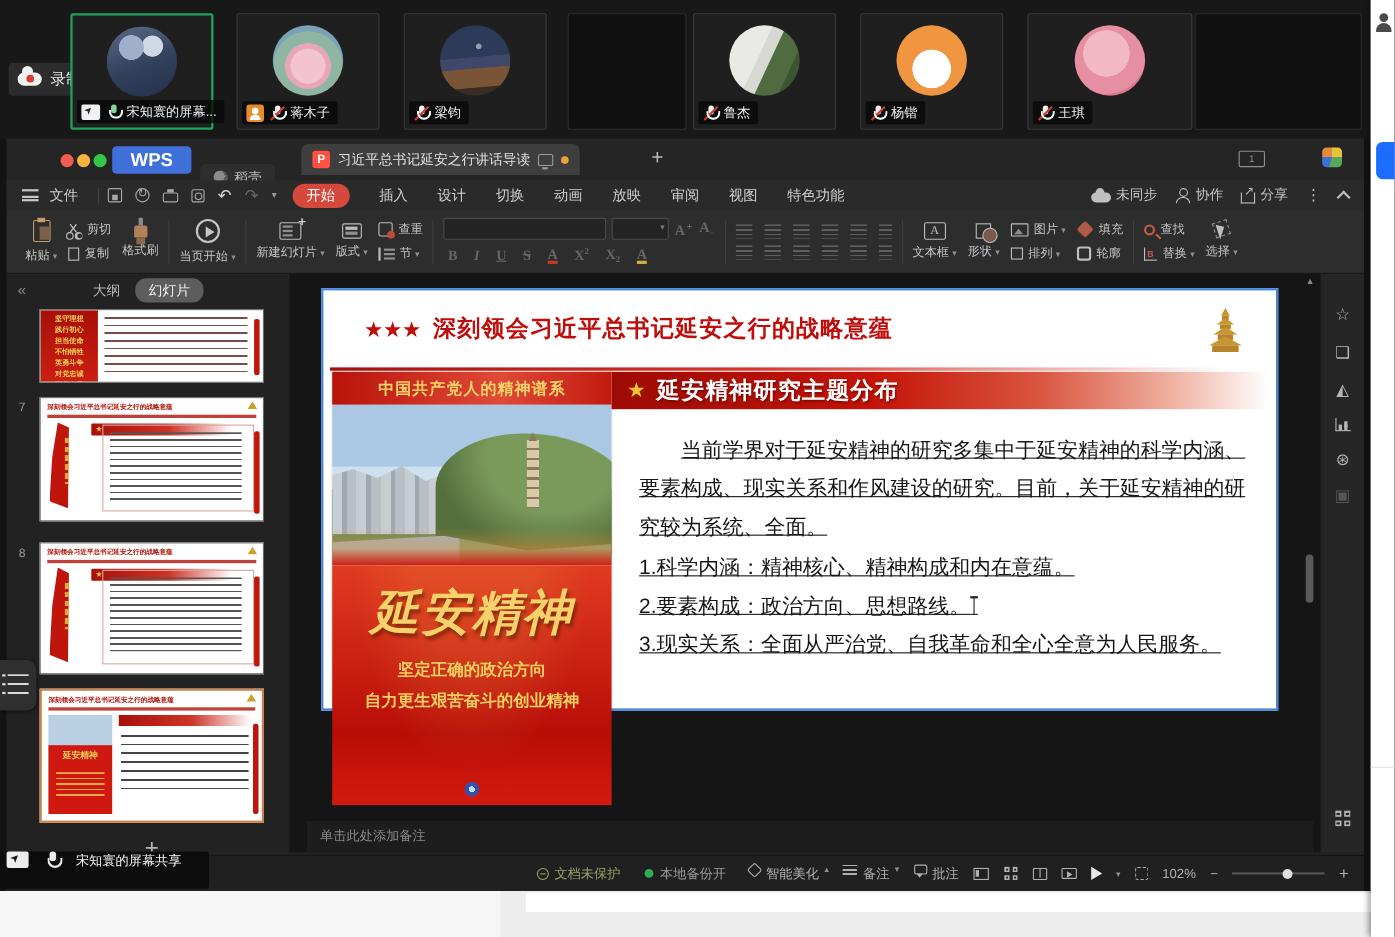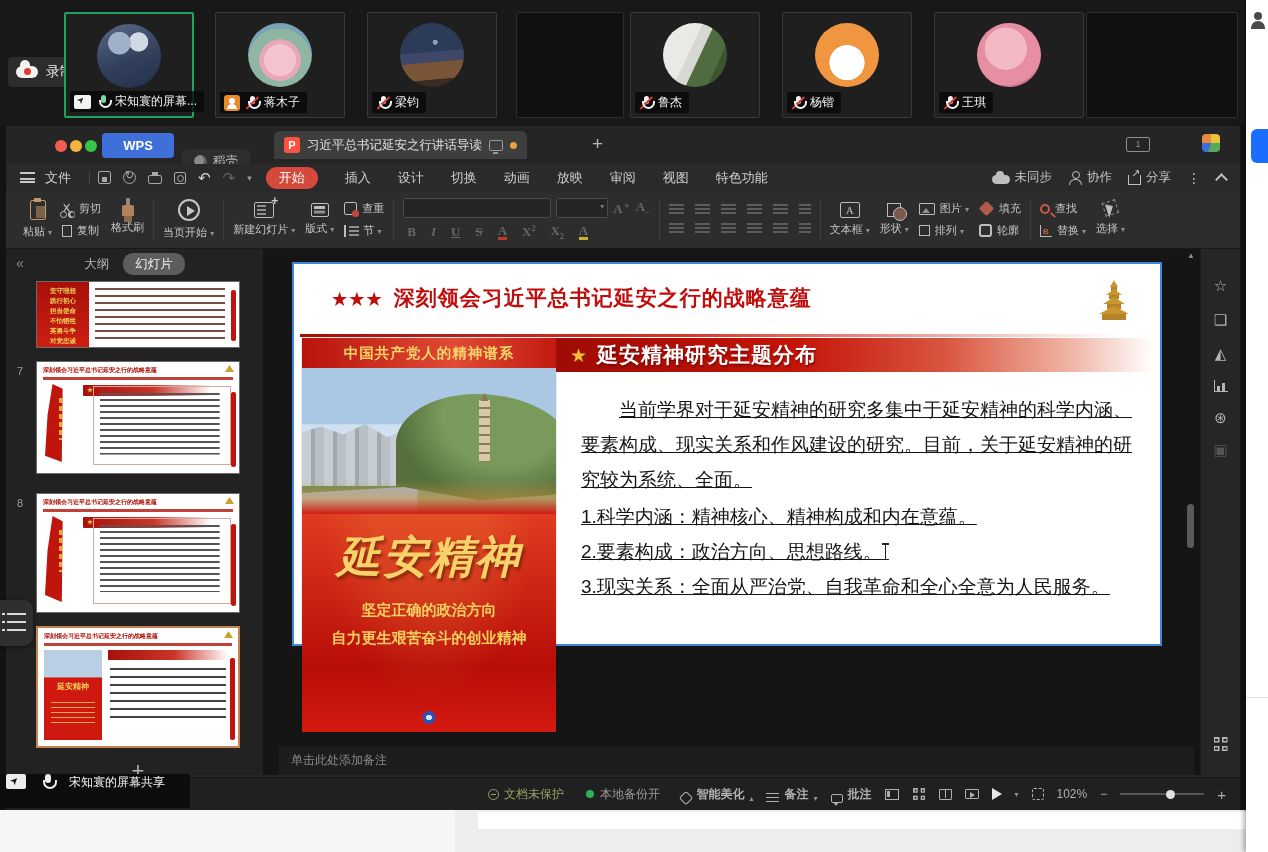--- a/index.html
+++ b/index.html
@@ -49,21 +49,21 @@
   .sliver-blue { position:absolute; left:5px; top:129px; width:17px; height:34px; background:#1a6dff; border-radius:6px 0 0 6px; }
   .sliver-div { position:absolute; left:0; top:697px; width:22px; height:1px; background:#e3e3e3; }
 
   
   #wps { position:absolute; left:6px; top:126px; width:1234px; height:684px; background:#262626; }
 
   
   #titlebar { position:relative; height:38px; background:#252525; }
   .tl { position:absolute; top:14px; width:12px; height:12px; border-radius:50%; }
   .tab-wps { position:absolute; left:96px; top:7px; width:72px; height:25px; background:#3f6fd9; border-radius:4px;
-    color:#fff; font-size:13px; font-weight:bold; display:flex; align-items:center; justify-content:center; }
+    color:#fff; font-size:17px; font-weight:bold; display:flex; align-items:center; justify-content:center; }
   .tab-home { position:absolute; left:176px; top:23px; height:25px; display:flex; align-items:center; gap:6px; padding:0 12px;
     color:#bdbdbd; font-size:12.5px; background:#2e2e2e; border-radius:5px 5px 0 0;font-family:Liberation Mono, monospace; }
   .tab-home .shell { width:13px; height:13px; border-radius:50%; background:radial-gradient(circle at 40% 40%, #8a8a8a 0 45%, #5a5a5a 46%); }
   .tab-doc { position:absolute; left:268px; top:5px; height:28px; display:flex; align-items:center; gap:7px; padding:0 10px;
     background:#3e3e3e; border-radius:6px 6px 0 0; color:#e0e0e0; font-size:12.5px; }
   .docicon { width:16px; height:16px; background:#ff5242; border-radius:3px; color:#fff; font-size:11px; font-weight:bold;
     display:flex; align-items:center; justify-content:center; }
   .monitor-g { position:relative; width:14px; height:11px; border:1.5px solid #9a9a9a; border-radius:2px; }
   .monitor-g::after { content:""; position:absolute; left:3px; bottom:-4px; width:5px; height:2px; background:#9a9a9a; }
   .dot-orange { width:7px; height:7px; border-radius:50%; background:#e8a33d; }
@@ -264,21 +264,21 @@
       color:#8a8a8a; font-size:12px; display:flex; align-items:center; padding-left:12px; }
   #statusbar { position:absolute; left:0; right:0; bottom:0; height:33px; background:#202020; border-top:1px solid #141414;
       display:flex; align-items:center; color:#b0b0b0; font-size:12px; }
   .st-left { display:flex; align-items:center; gap:22px; margin-left:482px; }
   .st-prot { display:flex; align-items:center; gap:5px; color:#97a065; }
   .st-ic-prot { width:11px; height:11px; border:1.3px solid #97a065; border-radius:50%; position:relative; }
   .st-ic-prot::after { content:""; position:absolute; left:2px; top:4px; width:5px; height:1.5px; background:#97a065; }
   .st-backup { display:flex; align-items:center; gap:6px; color:#9a9a9a; }
   .st-dot { width:8px; height:8px; border-radius:50%; background:#2fae58; }
   .st-right { margin-left:auto; display:flex; align-items:center; gap:13px; padding-right:14px; }
-  .st-item { display:flex; align-items:flex-end; gap:5px;font-weight:bold; }
+  .st-item { display:flex; align-items:flex-start; gap:5px; }
   .ic-diamond { width:10px; height:10px; border:1.5px solid #b0b0b0; transform:rotate(45deg); border-radius:2px; }
   .ic-note { width:13px; height:10px; background:repeating-linear-gradient(#b0b0b0 0 1.5px, transparent 1.5px 4px); }
   .ic-cmt { width:12px; height:9px; border:1.5px solid #b0b0b0; border-radius:2px; position:relative; }
   .ic-cmt::after { content:""; position:absolute; left:1px; bottom:-4px; border-left:3px solid transparent; border-right:3px solid transparent; border-top:4px solid #b0b0b0; }
   .ic-view1 { width:14px; height:11px; border:1.5px solid #b0b0b0; }
   .ic-view1::after { content:""; position:absolute; left:1px; top:1px; width:3px; height:6px; background:#b0b0b0; }
   .ic-view3 { width:13px; height:11px; border:1.5px solid #b0b0b0; border-radius:1px; }
   .ic-view3::after { content:""; position:absolute; left:5px; top:0; width:1.5px; height:8px; background:#b0b0b0; }
   .ic-show { width:14px; height:10px; border:1.5px solid #b0b0b0; border-radius:1px; }
   .ic-show::after { content:""; position:absolute; left:4px; top:2px; border-left:5px solid #b0b0b0; border-top:3px solid transparent; border-bottom:3px solid transparent; }

